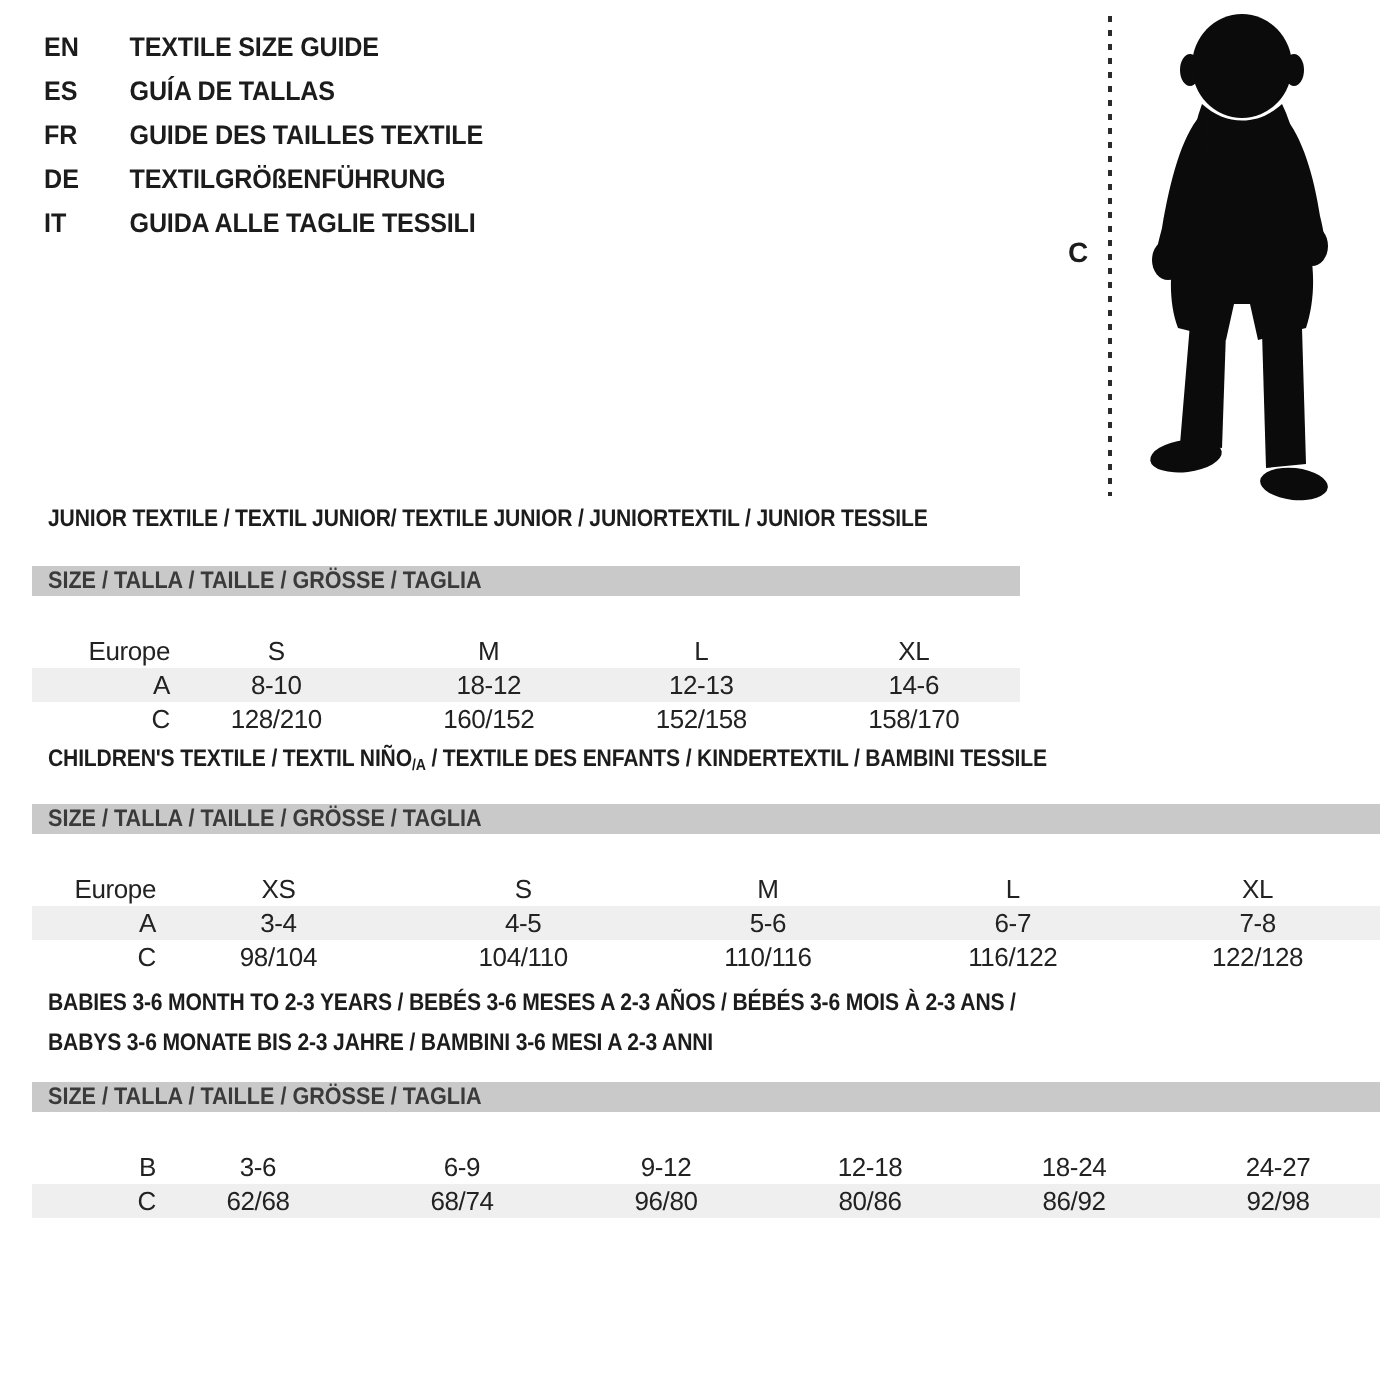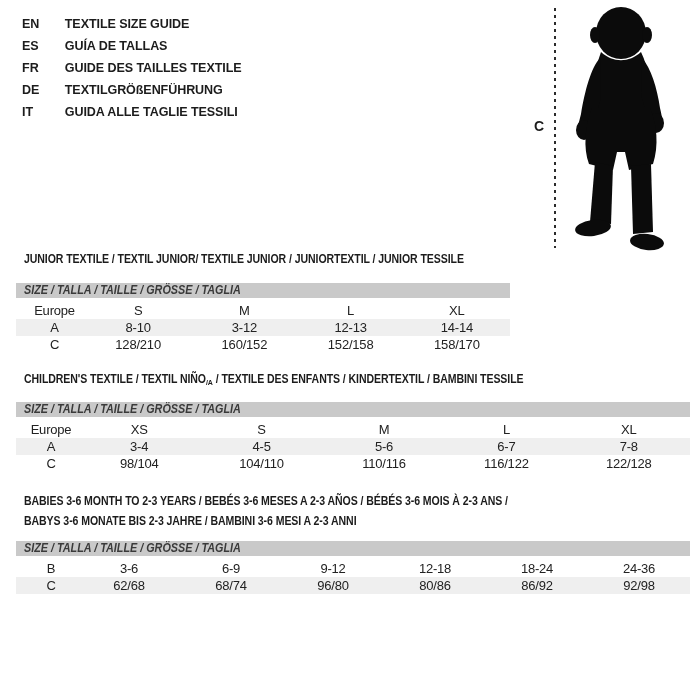--- a/index.html
+++ b/index.html
@@ -21,31 +21,31 @@
   .silhouette{position:absolute;left:46px;top:6px;}
 
   
   .sec-heading{position:absolute;left:24px;font-weight:700;font-size:12px;line-height:14px;
                white-space:nowrap;transform:scaleX(0.88);transform-origin:0 50%;letter-spacing:-0.1px;}
   .subscript{font-size:8px;vertical-align:-2px;}
   .two-line{line-height:20px;}
 
   
   .tbl{position:absolute;left:16px;}
-  .tbl-head{background:#c9c9c9;height:15px;line-height:15px;margin-bottom:4px;
+  .tbl-head{background:#c9c9c9;height:15px;line-height:15px;margin-bottom:19px;
             font-weight:700;font-size:12px;color:#3a3a3a;padding-left:8px;
-            white-space:nowrap;font-style:italic;}
+            white-space:nowrap;}
   .tbl-head-inner{display:inline-block;transform:scaleX(0.9);transform-origin:0 50%;}
   .trow{display:grid;height:17px;align-items:center;font-size:13px;color:#222;
         letter-spacing:-0.2px;}
   .cols4{grid-template-columns:69px repeat(4,1fr);}
   .cols5{grid-template-columns:62px repeat(5,1fr);}
   .cols6{grid-template-columns:62px repeat(6,1fr);}
   .r-alt{background:#efefef;}
-  .tlabel{padding-left:8px;text-align:center;}
+  .tlabel{padding-left:8px;text-align:right;}
   .tcell{text-align:center;}
   .t1{top:283px;width:494px;}
   .t2{top:402px;width:674px;}
   .t3{top:541px;width:674px;}
 
   
   .notes{position:absolute;left:24px;top:625px;}
   .note-line{font-weight:700;font-size:12px;line-height:20px;white-space:nowrap;
              transform:scaleX(0.88);transform-origin:0 50%;letter-spacing:-0.1px;}
 </style>
@@ -107,23 +107,23 @@
     <div class="trow cols4">
       <span class="tlabel">Europe</span>
       <span class="tcell">S</span>
       <span class="tcell">M</span>
       <span class="tcell">L</span>
       <span class="tcell">XL</span>
     </div>
     <div class="trow cols4 r-alt">
       <span class="tlabel">A</span>
       <span class="tcell">8-10</span>
-      <span class="tcell">3-12</span>
+      <span class="tcell">18-12</span>
       <span class="tcell">12-13</span>
-      <span class="tcell">14-14</span>
+      <span class="tcell">14-6</span>
     </div>
     <div class="trow cols4">
       <span class="tlabel">C</span>
       <span class="tcell">128/210</span>
       <span class="tcell">160/152</span>
       <span class="tcell">152/158</span>
       <span class="tcell">158/170</span>
     </div>
   </div>
 
@@ -168,21 +168,21 @@
     <div class="tbl-head">
       <span class="tbl-head-inner">SIZE / TALLA / TAILLE / GRÖSSE / TAGLIA</span>
     </div>
     <div class="trow cols6">
       <span class="tlabel">B</span>
       <span class="tcell">3-6</span>
       <span class="tcell">6-9</span>
       <span class="tcell">9-12</span>
       <span class="tcell">12-18</span>
       <span class="tcell">18-24</span>
-      <span class="tcell">24-36</span>
+      <span class="tcell">24-27</span>
     </div>
     <div class="trow cols6 r-alt">
       <span class="tlabel">C</span>
       <span class="tcell">62/68</span>
       <span class="tcell">68/74</span>
       <span class="tcell">96/80</span>
       <span class="tcell">80/86</span>
       <span class="tcell">86/92</span>
       <span class="tcell">92/98</span>
     </div>

